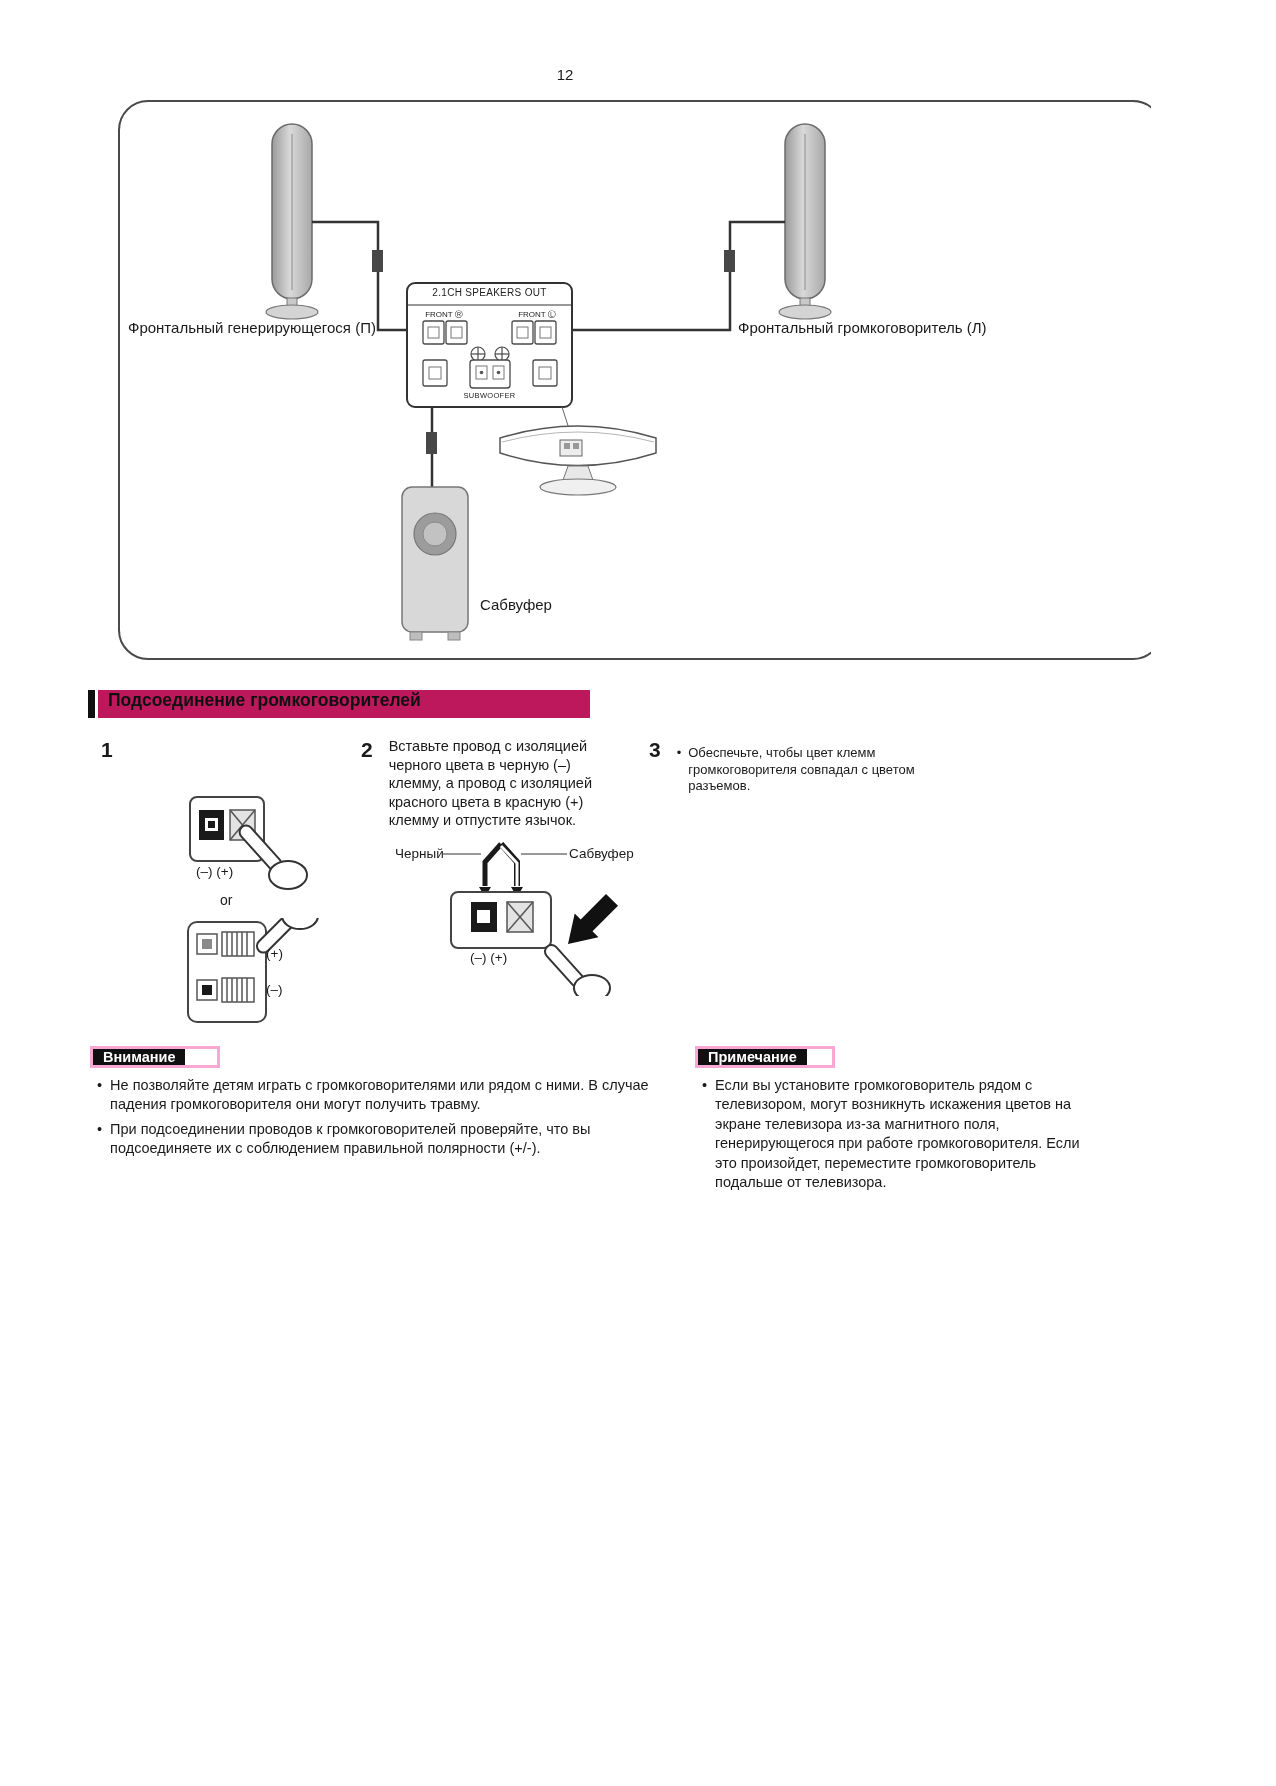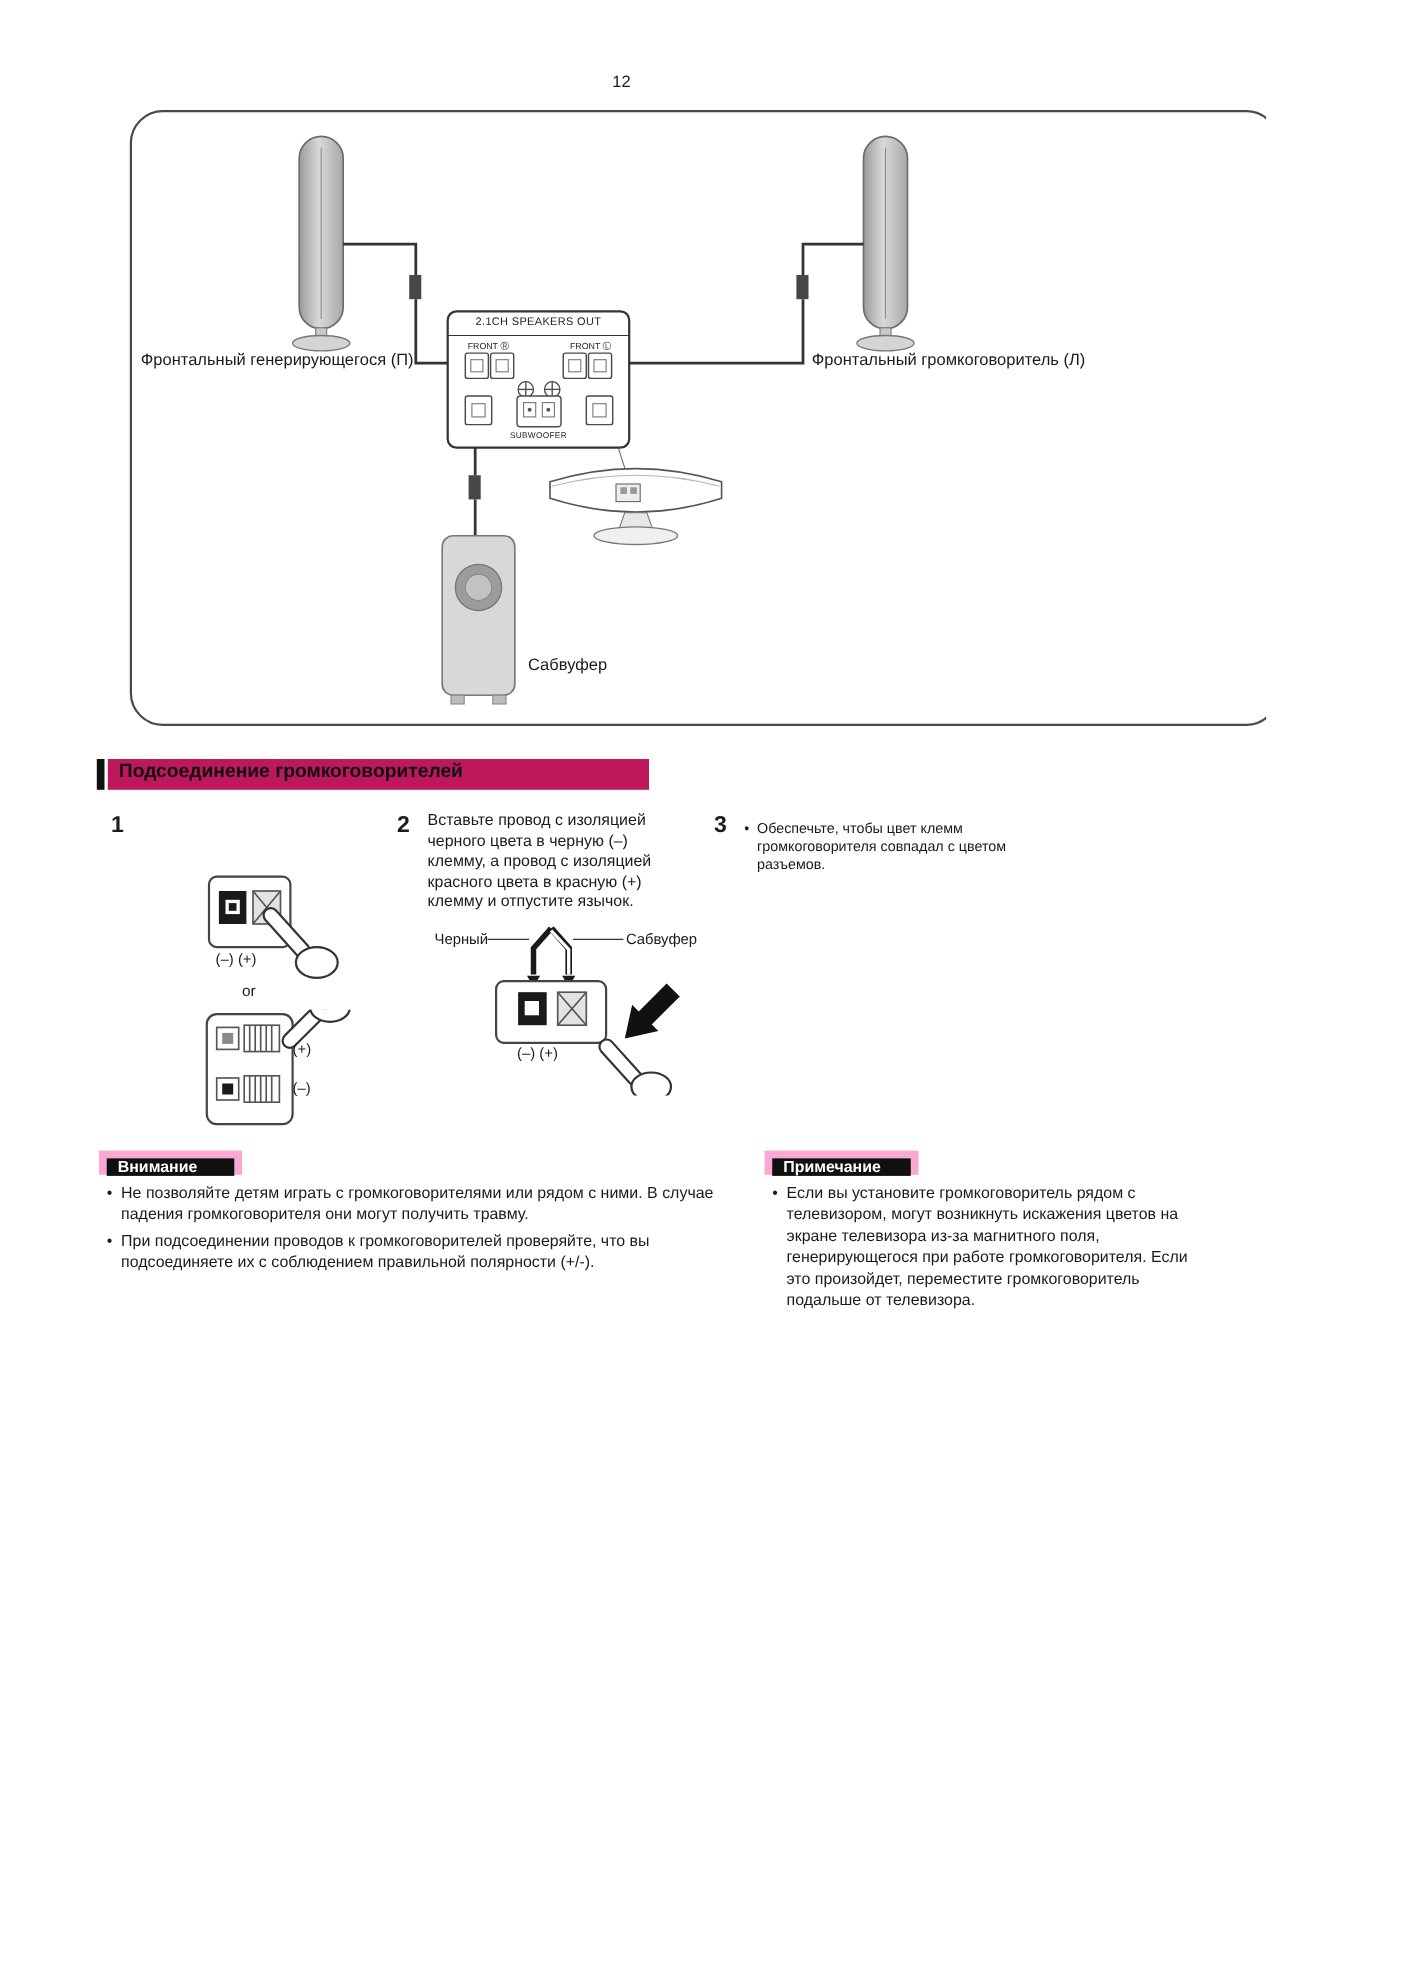--- a/index.html
+++ b/index.html
@@ -21,21 +21,21 @@
   .section-title { font-size:17.5px; font-weight:bold; color:#101010; }
 
   .step { display:flex; gap:16px; }
   .step-num { font-size:21px; font-weight:bold; line-height:1; padding-top:2px; }
   .step-text { font-size:14.5px; line-height:1.28; }
   .sub-bullet { display:flex; gap:7px; margin-top:8px; font-size:13px; line-height:1.28; }
 
   .small-lbl { position:absolute; font-size:13.5px; white-space:nowrap; }
   .or-lbl { position:absolute; font-size:14px; }
 
-  .badge-wrap { display:flex; height:22px; border:7px solid #f9a8d4;flex-direction:column; }
+  .badge-wrap { display:flex; height:22px; border:3px solid #f9a8d4; }
   .badge { background:#101010; color:#ffffff; font-size:14.5px; font-weight:bold; display:flex; align-items:center; padding:0 10px; }
   .badge-tail { flex:1; }
 
   .bullets { font-size:14.5px; line-height:1.34; }
   .bullet { display:flex; gap:8px; margin-bottom:5px; }
   .bullet .dot { line-height:1.34; }
 </style>
 </head>
 <body>
 

